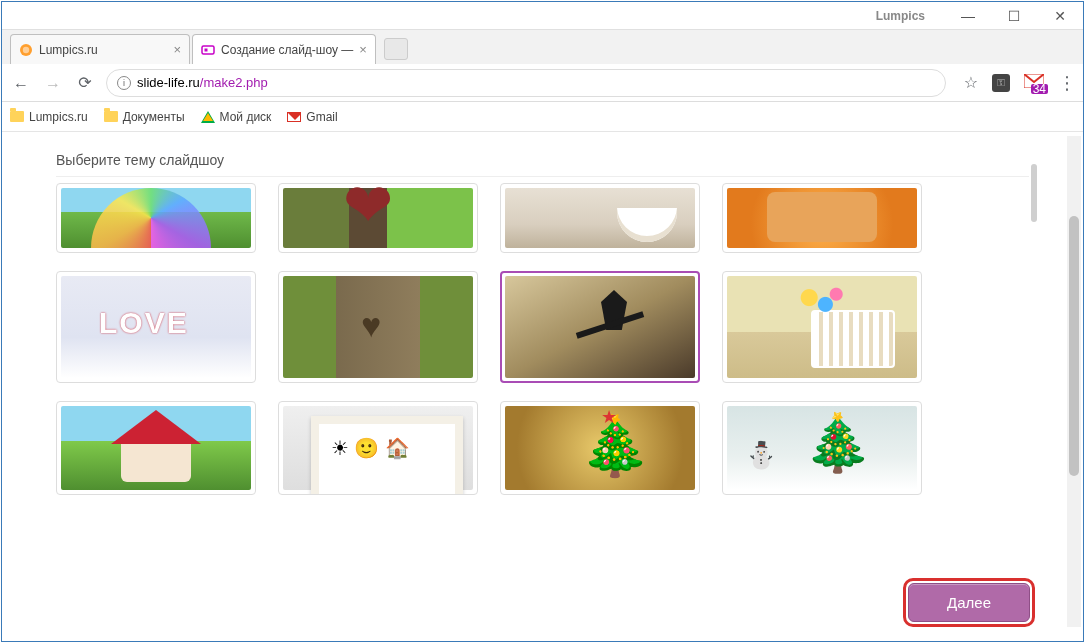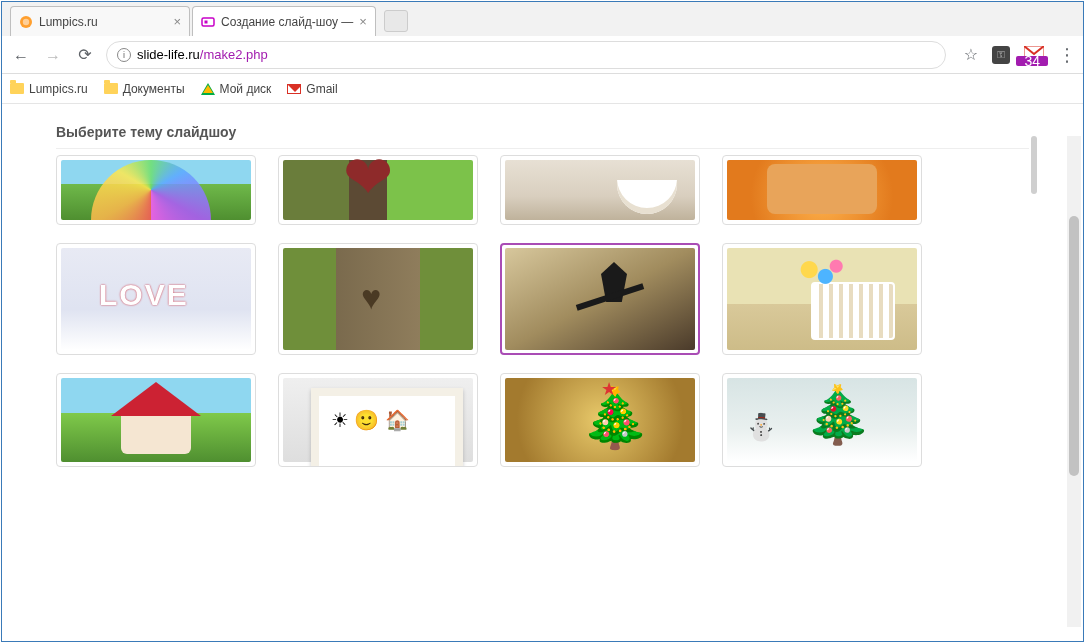--- a/index.html
+++ b/index.html
@@ -24,37 +24,37 @@
 .navbtn { width: 22px; height: 22px; display: flex; align-items: center; justify-content: center; color: #5f6368; font-size: 16px; }
 .navbtn.disabled { color: #bbb; }
 .urlbox { flex: 1; height: 28px; border: 1px solid #ddd; border-radius: 14px; display: flex; align-items: center; padding: 0 10px; gap: 6px; font-size: 13px; color: #555; }
 .urlbox .info { width: 14px; height: 14px; border: 1px solid #888; border-radius: 50%; display: flex; align-items: center; justify-content: center; font-size: 9px; color: #666; }
 .urlbox .path { color: #000; }
 .urlbox .dim { color: #a21caf; }
 .addr-right { display: flex; align-items: center; gap: 14px; margin-left: 8px; }
 .star { color: #5f6368; font-size: 16px; }
 .keyic { width: 18px; height: 18px; background: #444; border-radius: 3px; display: flex; align-items: center; justify-content: center; color: #bbb; font-size: 10px; }
 .gmailic { position: relative; }
-.gbadge { position: absolute; bottom: -2px; right: -4px; background: #a21caf; color: #fff; font-size: 14px; padding: 0 8px; border-radius: 2px; line-height: 10px; }
+.gbadge { position: absolute; bottom: -2px; right: -4px; background: #a21caf; color: #fff; font-size: 12px; padding: 0 2px; border-radius: 2px; line-height: 10px; }
 .menu3 { color: #5f6368; font-size: 18px; letter-spacing: -1px; }
 
 
 .bmrow { height: 30px; display: flex; align-items: center; padding: 0 8px; gap: 16px; border-bottom: 1px solid #e5e5e5; font-size: 12px; color: #444; }
 .bm { display: flex; align-items: center; gap: 5px; }
 .folder { width: 14px; height: 11px; background: #ffd35a; border-radius: 1px; position: relative; }
 .folder::before { content: ""; position: absolute; top: -3px; left: 0; width: 6px; height: 3px; background: #ffd35a; border-radius: 1px 1px 0 0; }
 .gdrive { width: 0; height: 0; border-left: 7px solid transparent; border-right: 7px solid transparent; border-bottom: 12px solid #00ac47; position: relative; }
 .gdrive::after { content: ""; position: absolute; left: -5px; top: 2px; width: 0; height: 0; border-left: 5px solid transparent; border-right: 5px solid transparent; border-bottom: 8px solid #ffba00; }
 .gmail-m { width: 14px; height: 10px; border: 1px solid #d93025; background: #fff; position: relative; overflow: hidden; }
 .gmail-m::before { content: ""; position: absolute; left: 0; top: 0; width: 0; height: 0; border-left: 7px solid transparent; border-right: 7px solid transparent; border-top: 7px solid #d93025; }
 
 
 .page { position: relative; height: calc(100% - 130px); overflow: hidden; background: #fff; }
 .content-card { margin: 8px 40px; padding: 6px 14px 14px 14px; background: #fff; }
-.heading { font-size: 14px; color: #555; font-weight: 700; padding: 6px 0 8px 0; border-bottom: 1px solid #eee; margin-bottom: 6px; }
+.heading { font-size: 14px; color: #555; font-weight: 400; padding: 6px 0 8px 0; border-bottom: 1px solid #eee; margin-bottom: 6px; }
 .grid { display: grid; grid-template-columns: repeat(4, 200px); gap: 18px 22px; justify-content: start; }
 .thumb { width: 200px; height: 112px; border: 1px solid #ddd; border-radius: 4px; padding: 4px; background: #fff; cursor: pointer; position: relative; overflow: hidden; }
 .thumb.toprow { height: 70px; }  
 .thumb.botrow { height: 94px; }  
 .thumb.selected { border: 2px solid #a94cb5; padding: 3px; }
 .thumb-inner { width: 100%; height: 100%; border-radius: 2px; }
 
 
 .t-rainbow { background: linear-gradient(to bottom, #8fd7f0 0%, #8fd7f0 40%, #6fb94a 40%, #4f8f30 100%); position: relative; }
 .t-rainbow::before { content: ""; position: absolute; left: 30px; top: 0; width: 120px; height: 60px; border-radius: 60px 60px 0 0; background: conic-gradient(from 180deg, #ff5a5a, #ffb84d, #ffe84d, #6de06d, #5aa8ff, #b05aff, #ff5aff); opacity: 0.85; }
@@ -99,20 +99,26 @@
 .vthumb { position: absolute; left: 2px; width: 10px; top: 80px; height: 260px; background: #c2c2c2; border-radius: 5px; }
 
 
 .innerbar { position: absolute; right: 46px; top: 32px; width: 6px; height: 58px; background: #cfcfcf; border-radius: 3px; }
 </style>
 </head>
 <body>
 
 <div class="window">
 
+  <div class="titlebar">
+    <span class="brand">Lumpics</span>
+    <div class="winbtn">—</div>
+    <div class="winbtn">☐</div>
+    <div class="winbtn">✕</div>
+  </div>
 
   <div class="tabsrow">
     <div class="tab">
       <span class="favicon">
         <svg viewBox="0 0 14 14">
             <circle cx="7" cy="7" r="6" fill="#ff9f2e"></circle>
             <circle cx="7" cy="7" r="3.2" fill="#fff" opacity=".5"></circle>
           </svg>
       </span>
       <span>Lumpics.ru</span>
@@ -213,19 +219,22 @@
           </div>
         <div class="thumb botrow">
             <div class="thumb-inner t-xmas1"></div>
           </div>
         <div class="thumb botrow">
             <div class="thumb-inner t-xmas2"></div>
           </div>
       </div>
     </div>
 
+    <div class="next-wrap">
+      <button class="next-btn">Далее</button>
+    </div>
   </div>
 
   <div class="vscroll">
     <div class="vthumb"></div>
   </div>
 
 </div>
 
 </body></html>

